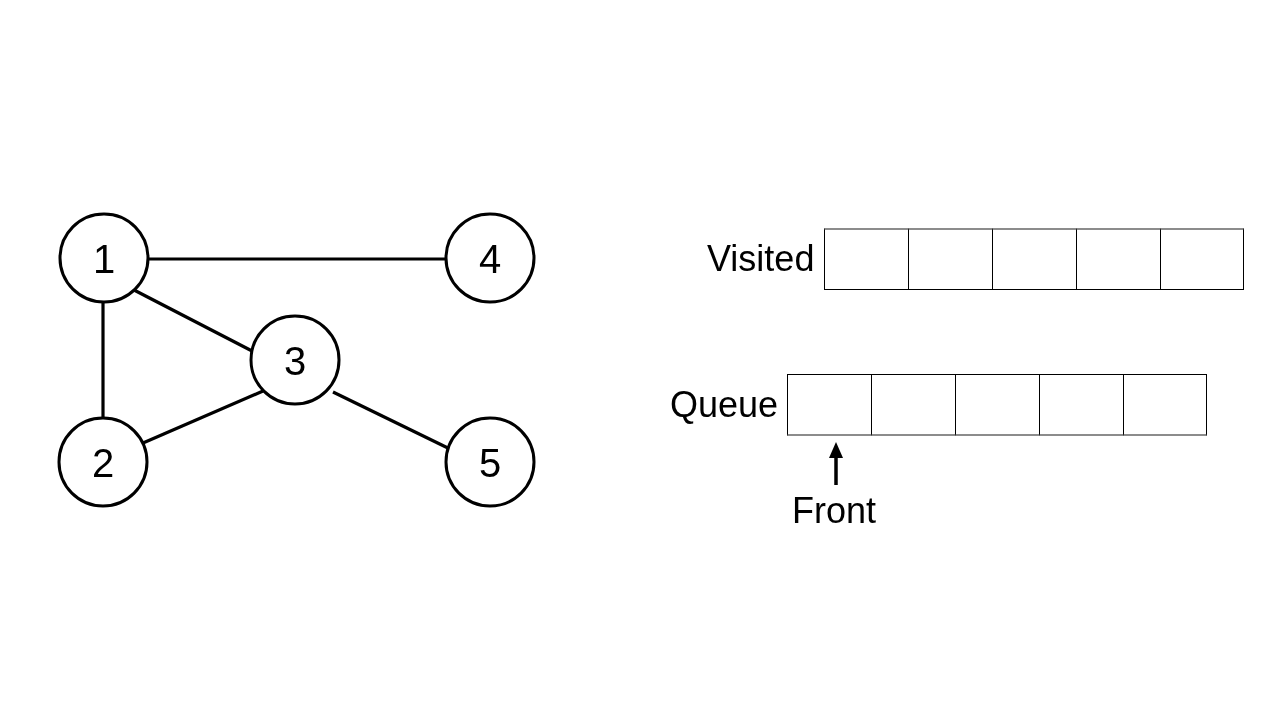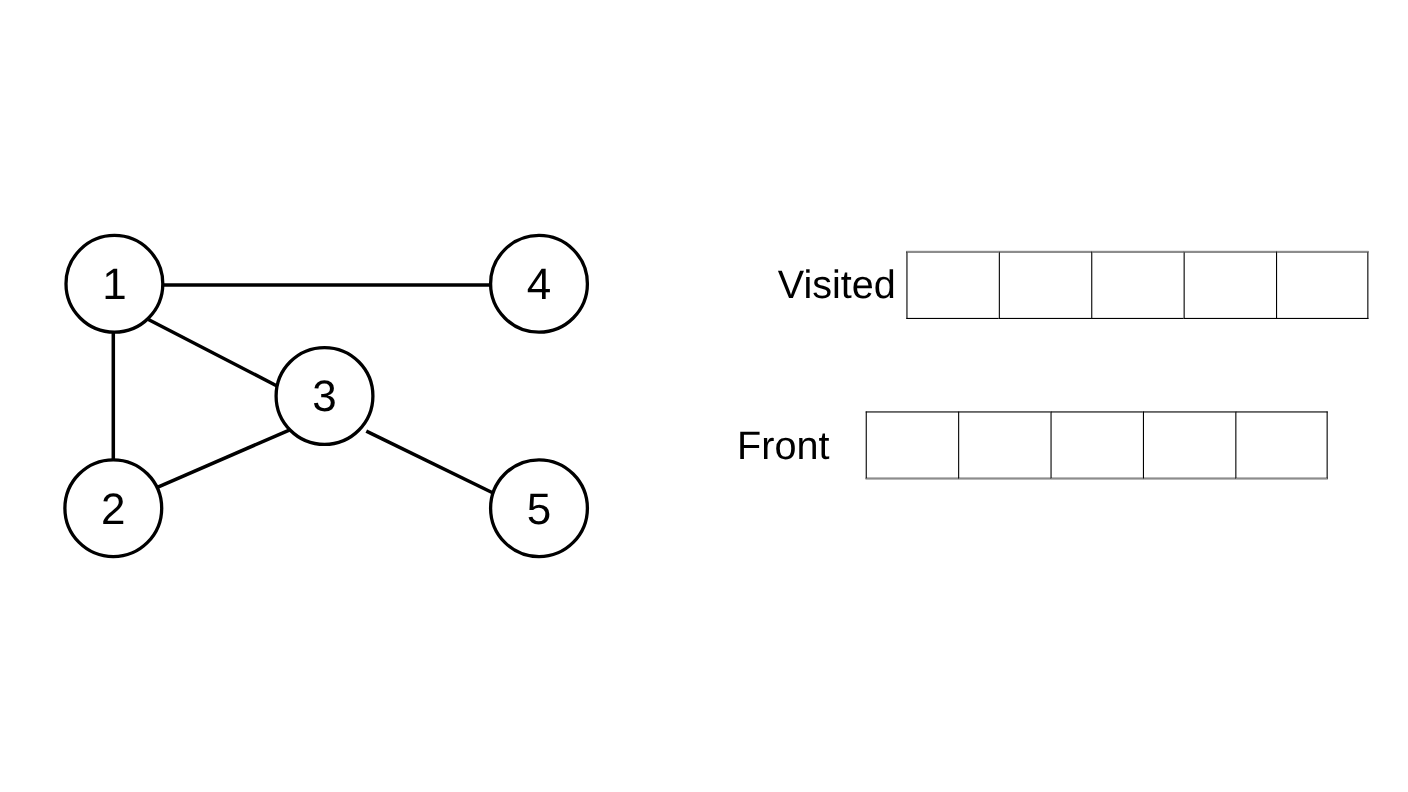--- a/index.html
+++ b/index.html
@@ -162,25 +162,32 @@
       <div id="visited-cells" class="array-cells">
         <div class="array-cell"></div>
         <div class="array-cell"></div>
         <div class="array-cell"></div>
         <div class="array-cell"></div>
         <div class="array-cell"></div>
       </div>
     </div>
 
     <div id="queue-row" class="array-row">
-      <div class="array-label">Front</div>
+      <div class="array-label">Queue</div>
       <div id="queue-cells" class="array-cells">
         <div class="array-cell"></div>
         <div class="array-cell"></div>
         <div class="array-cell"></div>
         <div class="array-cell"></div>
         <div class="array-cell"></div>
       </div>
     </div>
 
+    <div id="front-pointer">
+      <svg id="front-arrow-svg" width="180" height="60">
+        <line x1="46" y1="45" x2="46" y2="10" stroke="#000000" stroke-width="3.5"></line>
+        <polygon points="46,2 39,18 53,18" fill="#000000"></polygon>
+      </svg>
+      <div id="front-label">Front</div>
+    </div>
 
   </div>
 </div>
 
 </body></html>

